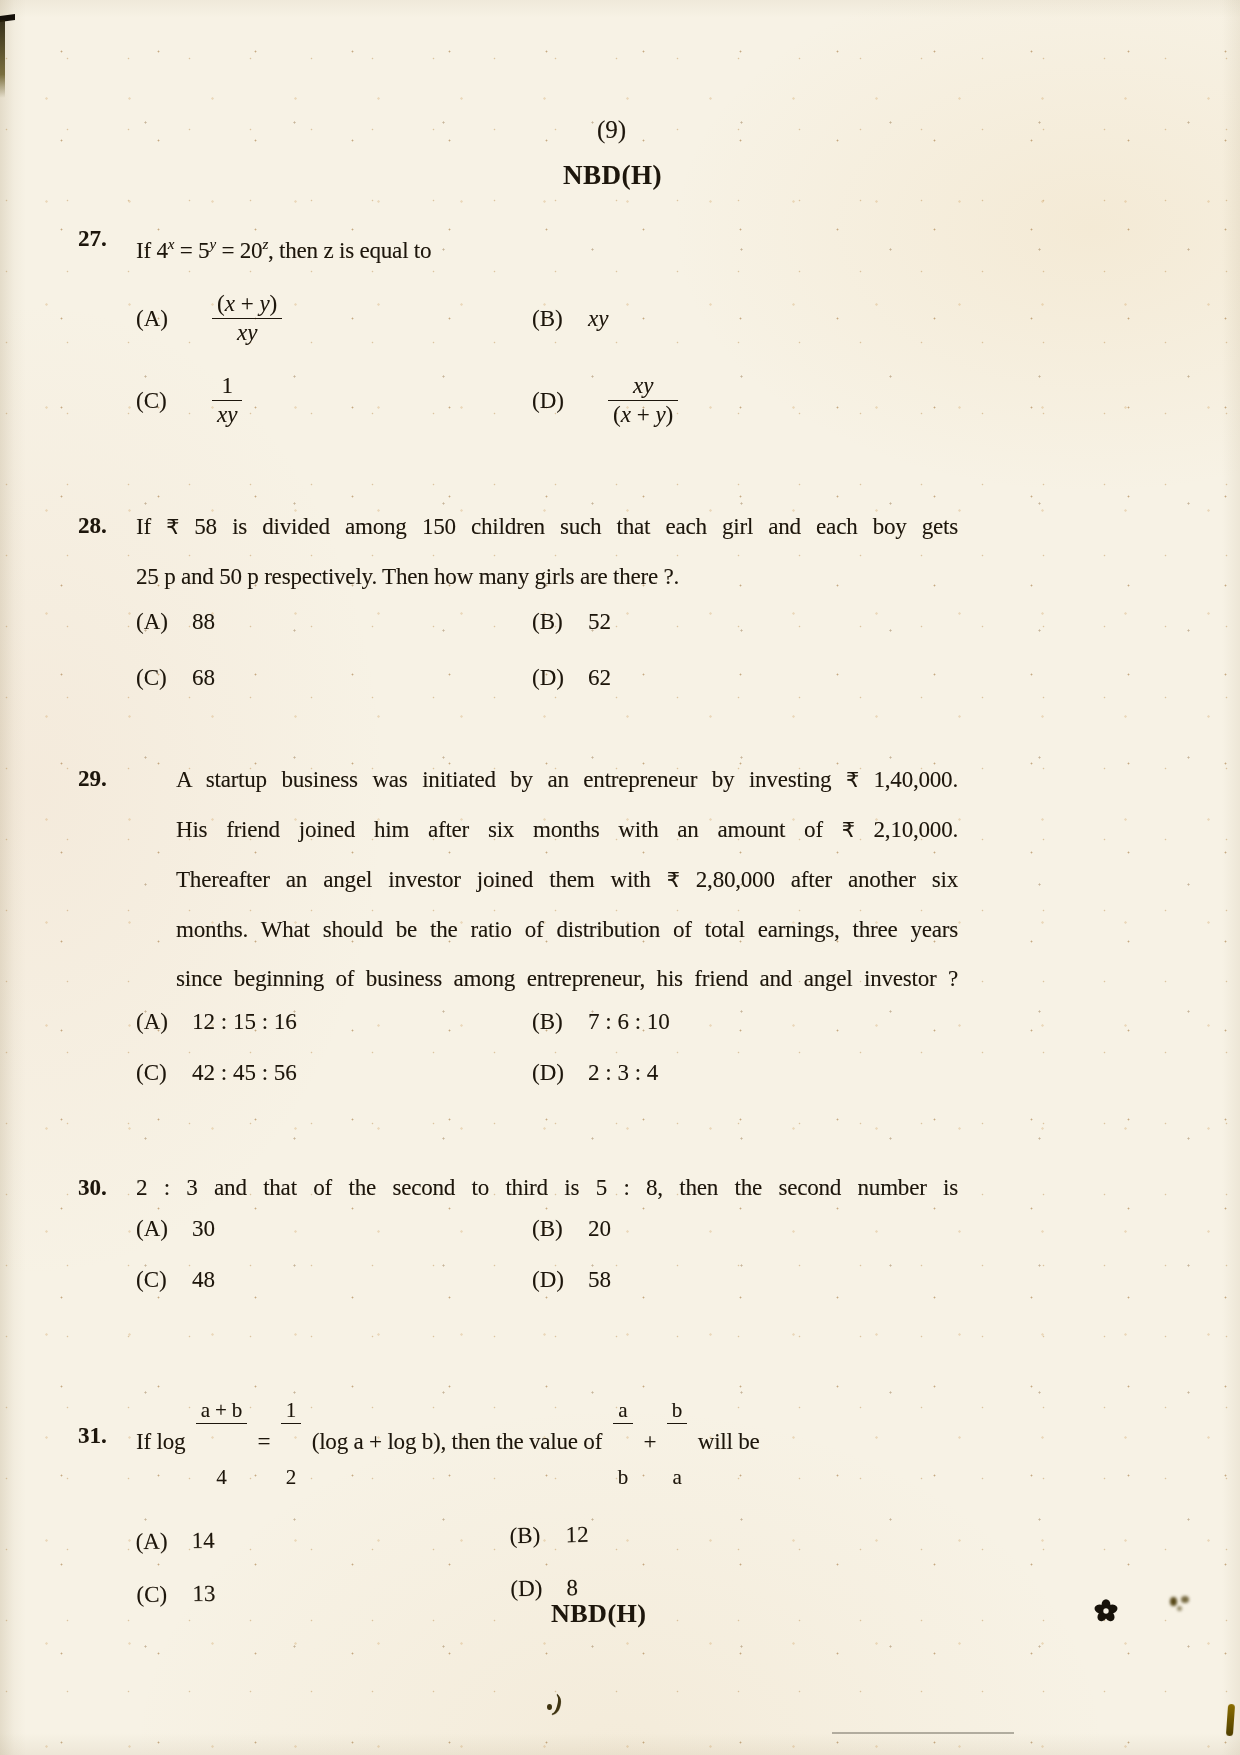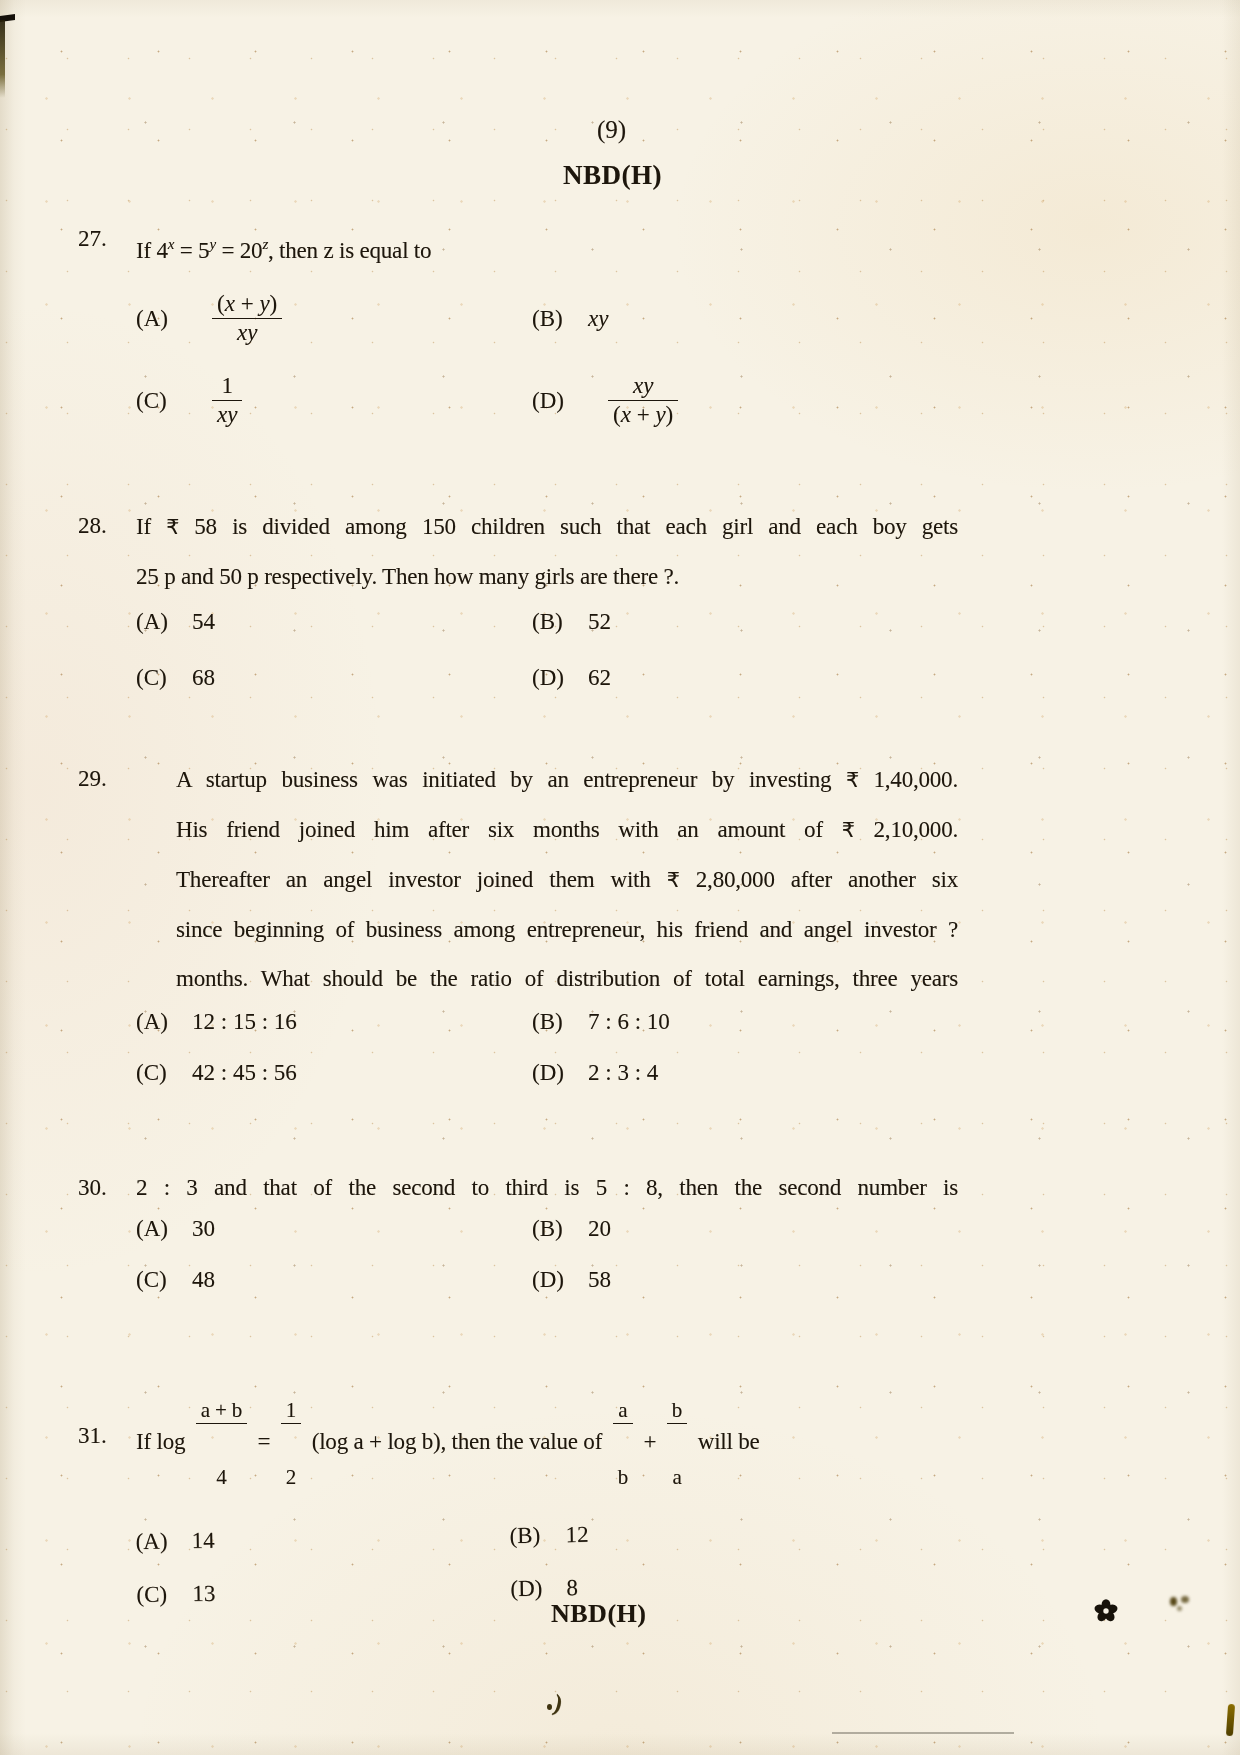--- a/index.html
+++ b/index.html
@@ -31,21 +31,21 @@
   }
 
   
   .header-pagenum{position:absolute;left:597px;top:116px;font-size:25px;}
   .header-code{position:absolute;left:563px;top:160px;font-size:27px;font-weight:bold;letter-spacing:.5px;}
   .footer-code{position:absolute;left:551px;top:1599px;font-size:26px;font-weight:bold;letter-spacing:.5px;}
 
   
   .questions-layer{position:absolute;inset:0;}
   .question{position:absolute;left:78px;width:884px;}
-  .qnum{position:absolute;left:0;top:0;width:56px;font-weight:normal;font-size:23px;line-height:47px;}
+  .qnum{position:absolute;left:0;top:0;width:56px;font-weight:bold;font-size:23px;line-height:47px;}
   .qbody{margin-left:58px;width:822px;}
   .qline{font-size:23px;line-height:58px;letter-spacing:-0.2px;}
   sup{font-size:15px;}
   .rupee{font-family:"DejaVu Sans",sans-serif;font-size:.9em;}
 
   .q27{top:215px;}
   .q28{top:502px;}  .q28 .qline{line-height:50px;}
   .q29{top:755px;}  .q29 .qline{line-height:49px;margin-left:40px;}
   .q30{top:1164px;} .q30 .qline{line-height:48px;}
   .q31{top:1398px;} .q31 .qline{line-height:64px;} .q31 .qnum{top:14px;}
@@ -136,21 +136,21 @@
       </section>
       <section class="question q28">
         <span class="qnum">28.</span>
         <div class="qbody">
           <div class="qline">If <span class="rupee">₹</span> 58 is divided among 150 children such that each girl and each boy gets</div>
           <div class="qline">25 p and 50 p respectively. Then how many girls are there ?.</div>
         </div>
         <div class="options">
           <div class="opt">
             <span class="opt-label">(A)</span>
-            <span class="opt-value">54</span>
+            <span class="opt-value">88</span>
           </div>
           <div class="opt">
             <span class="opt-label">(B)</span>
             <span class="opt-value">52</span>
           </div>
           <div class="opt">
             <span class="opt-label">(C)</span>
             <span class="opt-value">68</span>
           </div>
           <div class="opt">
@@ -158,22 +158,22 @@
             <span class="opt-value">62</span>
           </div>
         </div>
       </section>
       <section class="question q29">
         <span class="qnum">29.</span>
         <div class="qbody">
           <div class="qline">A startup business was initiated by an entrepreneur by investing <span class="rupee">₹</span> 1,40,000.</div>
           <div class="qline">His friend joined him after six months with an amount of <span class="rupee">₹</span> 2,10,000.</div>
           <div class="qline">Thereafter an angel investor joined them with <span class="rupee">₹</span> 2,80,000 after another six</div>
+          <div class="qline">months. What should be the ratio of distribution of total earnings, three years</div>
           <div class="qline">since beginning of business among entrepreneur, his friend and angel investor ?</div>
-          <div class="qline">months. What should be the ratio of distribution of total earnings, three years</div>
         </div>
         <div class="options">
           <div class="opt">
             <span class="opt-label">(A)</span>
             <span class="opt-value">12 : 15 : 16</span>
           </div>
           <div class="opt">
             <span class="opt-label">(B)</span>
             <span class="opt-value">7 : 6 : 10</span>
           </div>

